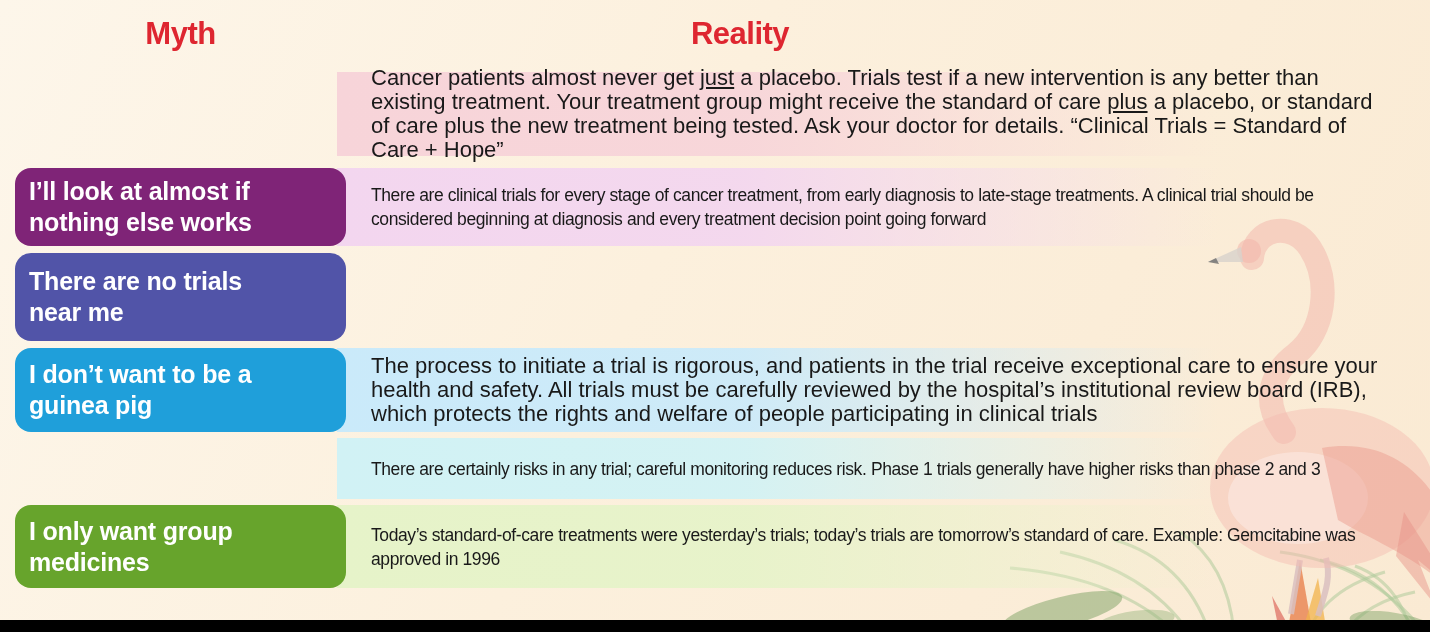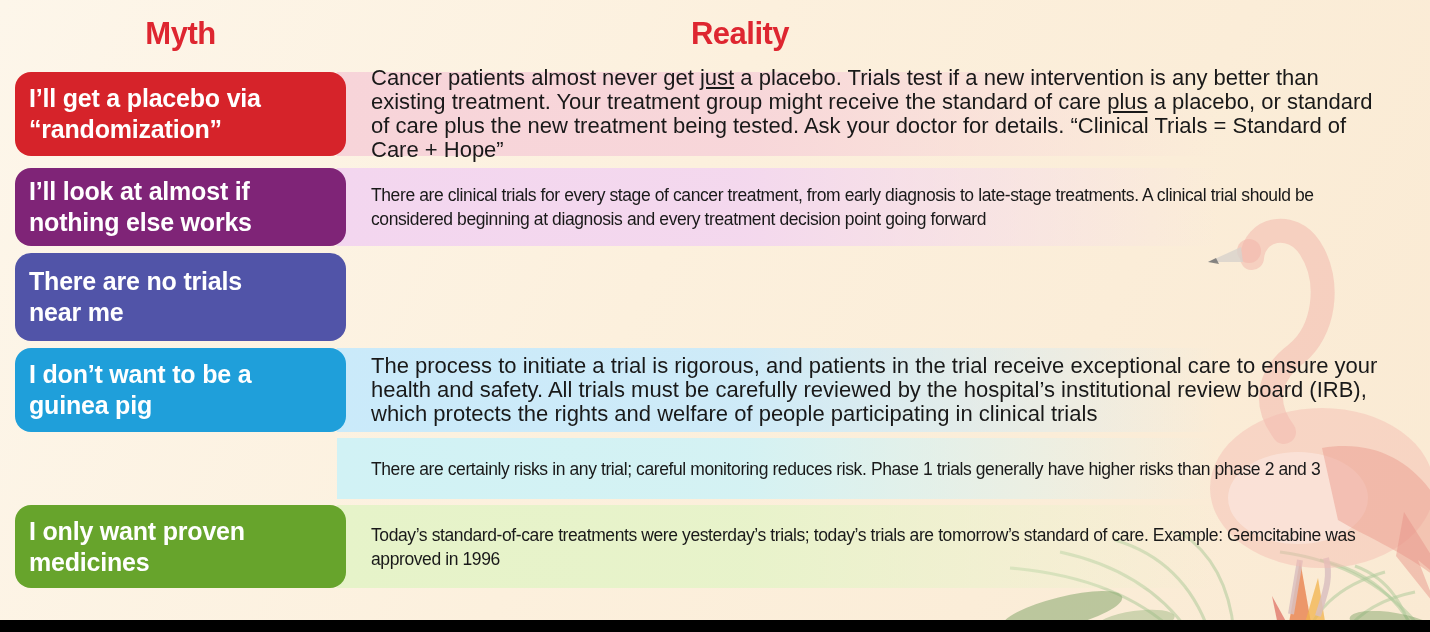--- a/index.html
+++ b/index.html
@@ -100,24 +100,20 @@
   </svg>
 
   <div class="col-header myth" style="color: rgb(222, 38, 48);">Myth</div>
   <div class="col-header reality" style="color: rgb(222, 38, 48);">Reality</div>
 
   <div class="rows">
     <div class="row">
       <div class="reality-panel" style="background: linear-gradient(90deg, rgb(247, 212, 217) 0%, rgba(247, 212, 217, 0.92) 38%, rgba(247, 212, 217, 0) 82%);">
         <p class="reality-text"><span>Cancer patients almost never get </span><span class="u">just</span><span> a placebo. Trials test if a new intervention is any better than existing treatment. Your treatment group might receive the standard of care </span><span class="u">plus</span><span> a placebo, or standard of care plus the new treatment being tested. Ask your doctor for details. “Clinical Trials = Standard of Care + Hope”</span></p>
       </div>
-      <div class="myth-box" style="background: rgb(214, 35, 42);">
-        <span class="myth-text">I’ll get a placebo via
-“randomization”</span>
-      </div>
     </div>
 
     <div class="row">
       <div class="reality-panel" style="background: linear-gradient(90deg, rgb(243, 214, 239) 0%, rgba(243, 214, 239, 0.92) 38%, rgba(243, 214, 239, 0) 82%);">
         <p class="reality-text"><span>There are clinical trials for every stage of cancer treatment, from early diagnosis to late-stage treatments. A clinical trial should be considered beginning at diagnosis and every treatment decision point going forward</span></p>
       </div>
       <div class="myth-box" style="background: rgb(127, 36, 119);">
         <span class="myth-text">I’ll look at almost if
 nothing else works</span>
       </div>
@@ -144,20 +140,20 @@
       <div class="reality-panel" style="background: linear-gradient(90deg, rgb(209, 242, 245) 0%, rgba(209, 242, 245, 0.92) 38%, rgba(209, 242, 245, 0) 82%);">
         <p class="reality-text"><span>There are certainly risks in any trial; careful monitoring reduces risk. Phase 1 trials generally have higher risks than phase 2 and 3</span></p>
       </div>
     </div>
 
     <div class="row">
       <div class="reality-panel" style="background: linear-gradient(90deg, rgb(230, 243, 201) 0%, rgba(230, 243, 201, 0.92) 38%, rgba(230, 243, 201, 0) 82%); justify-content: flex-end;">
         <p class="reality-text"><span>Today’s standard-of-care treatments were yesterday’s trials; today’s trials are tomorrow’s standard of care. Example: Gemcitabine was approved in 1996</span></p>
       </div>
       <div class="myth-box" style="background: rgb(103, 164, 44);">
-        <span class="myth-text">I only want proven
+        <span class="myth-text">I only want group
 medicines</span>
       </div>
     </div>
   </div>
 
   <div class="footer-bar" style="background: rgb(0, 0, 0);"></div>
 </div>
 
 </body></html>

